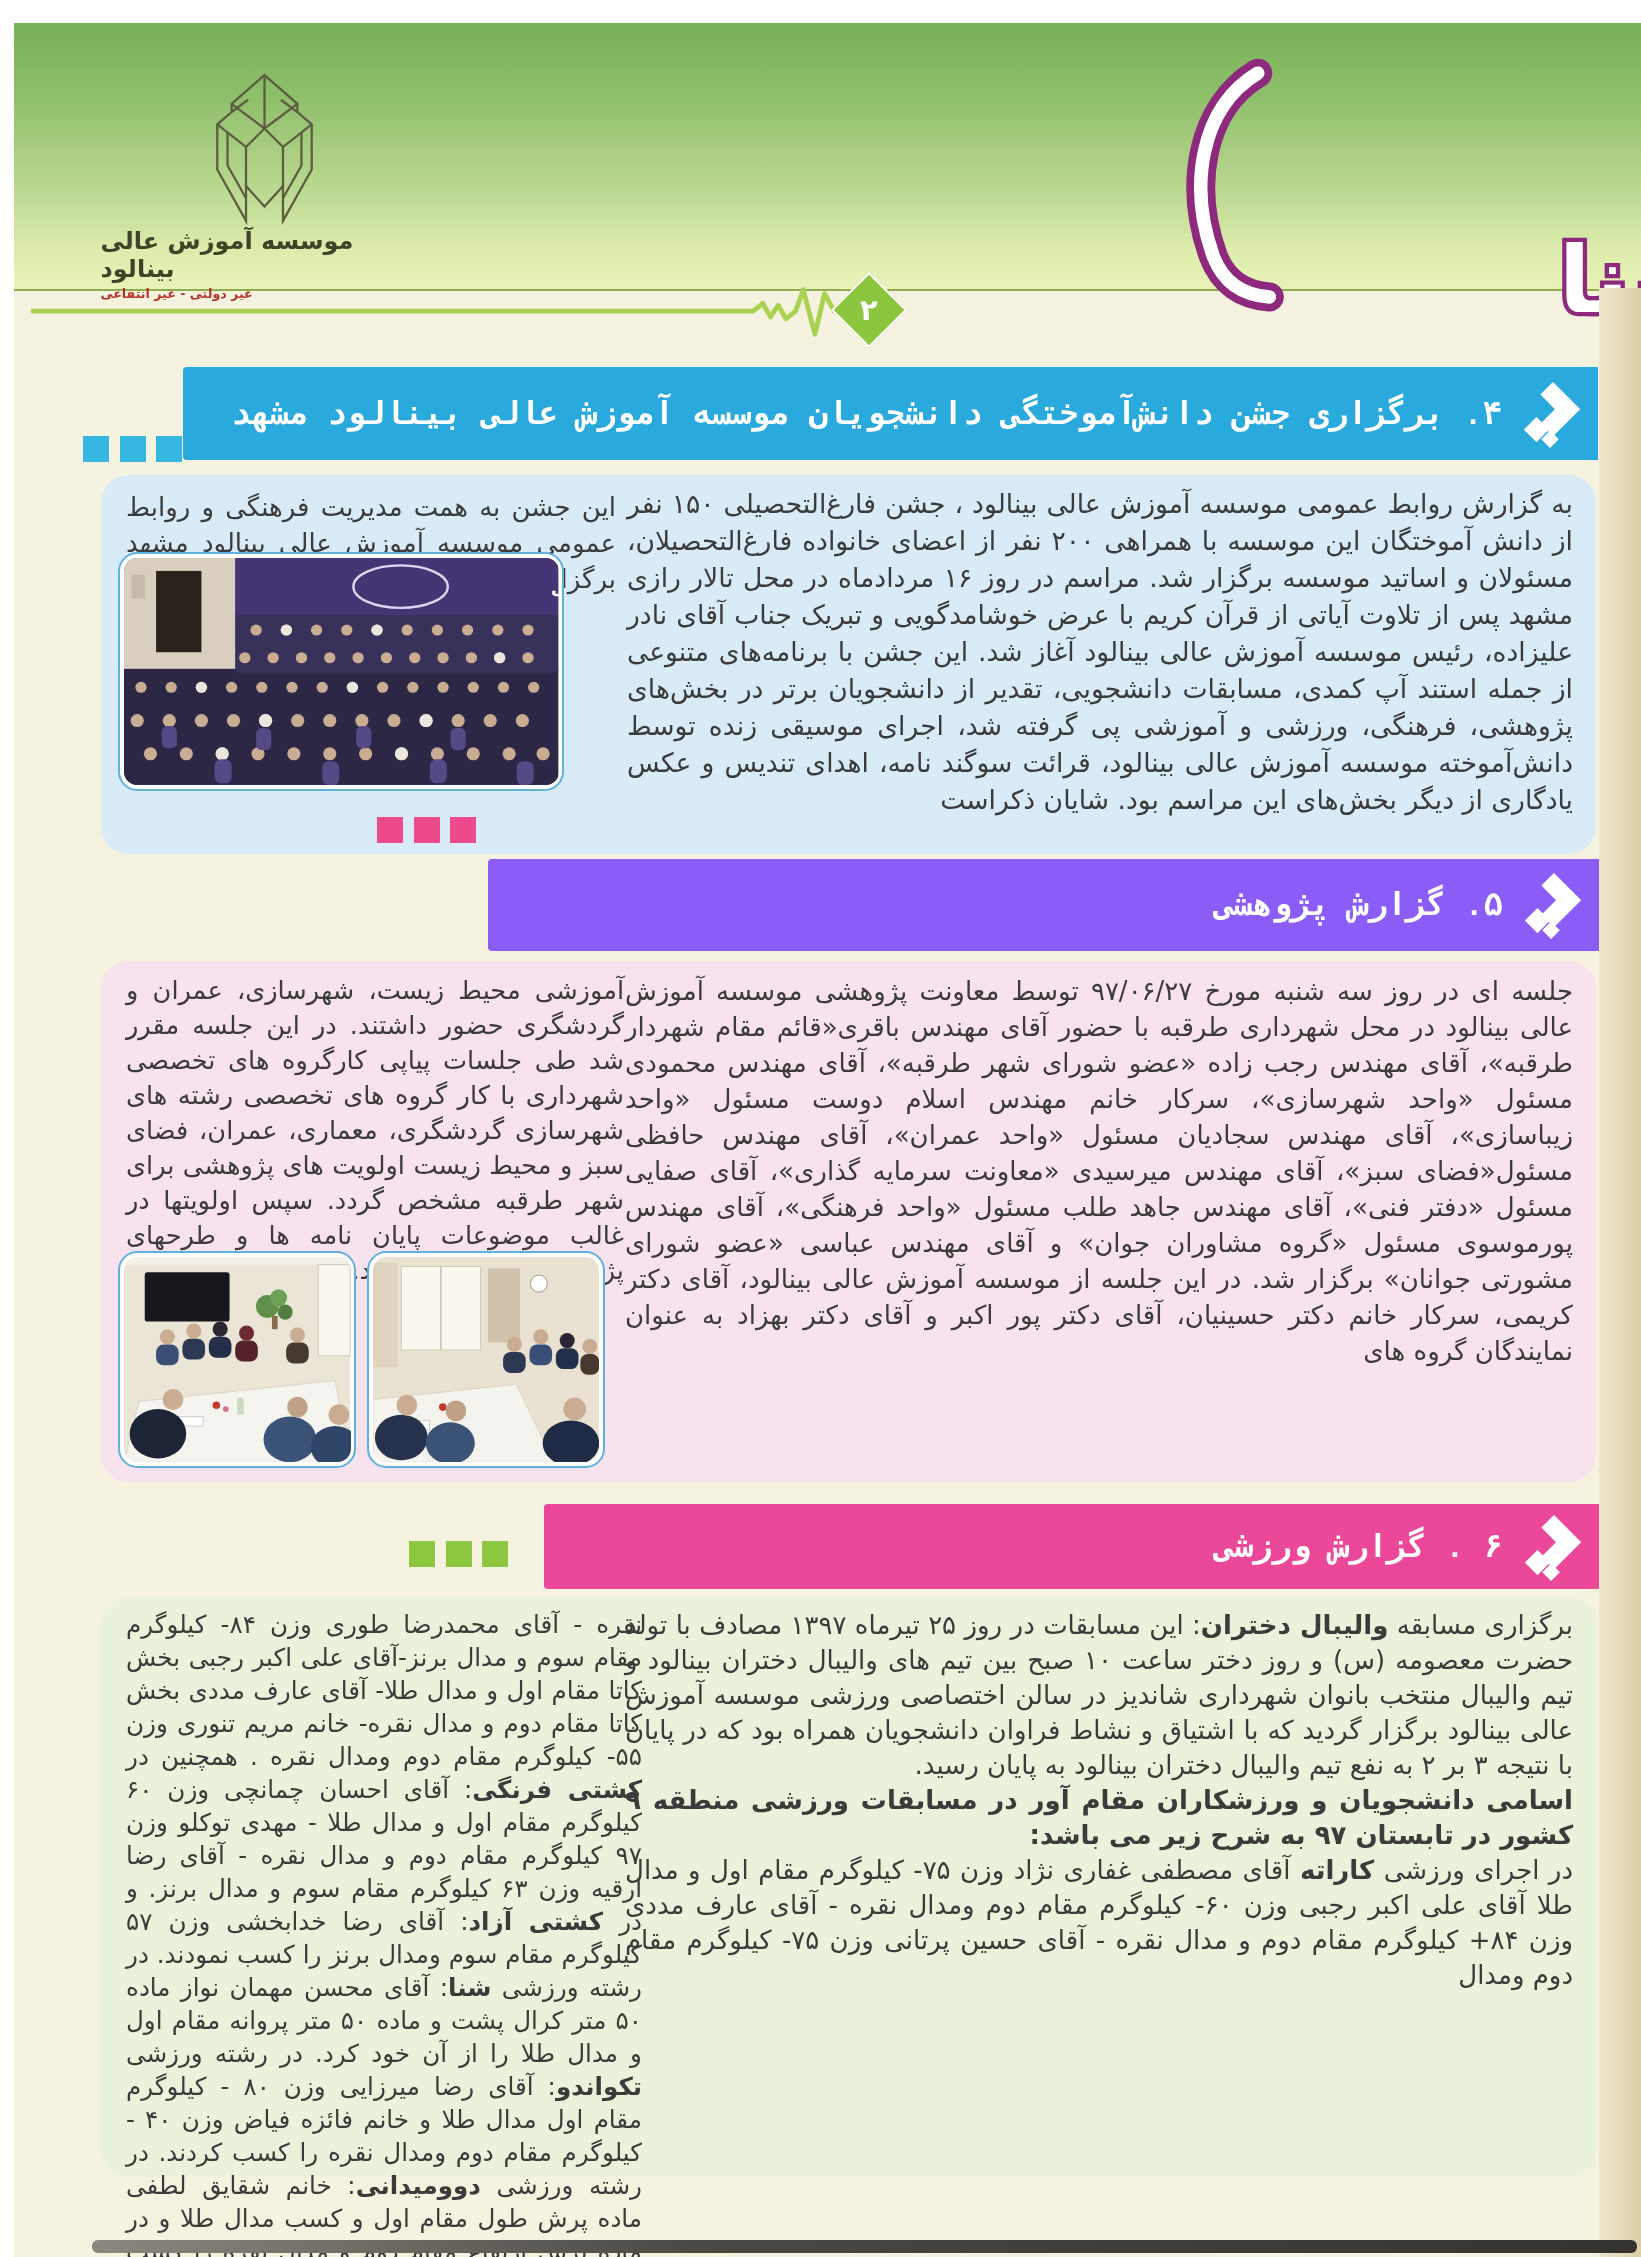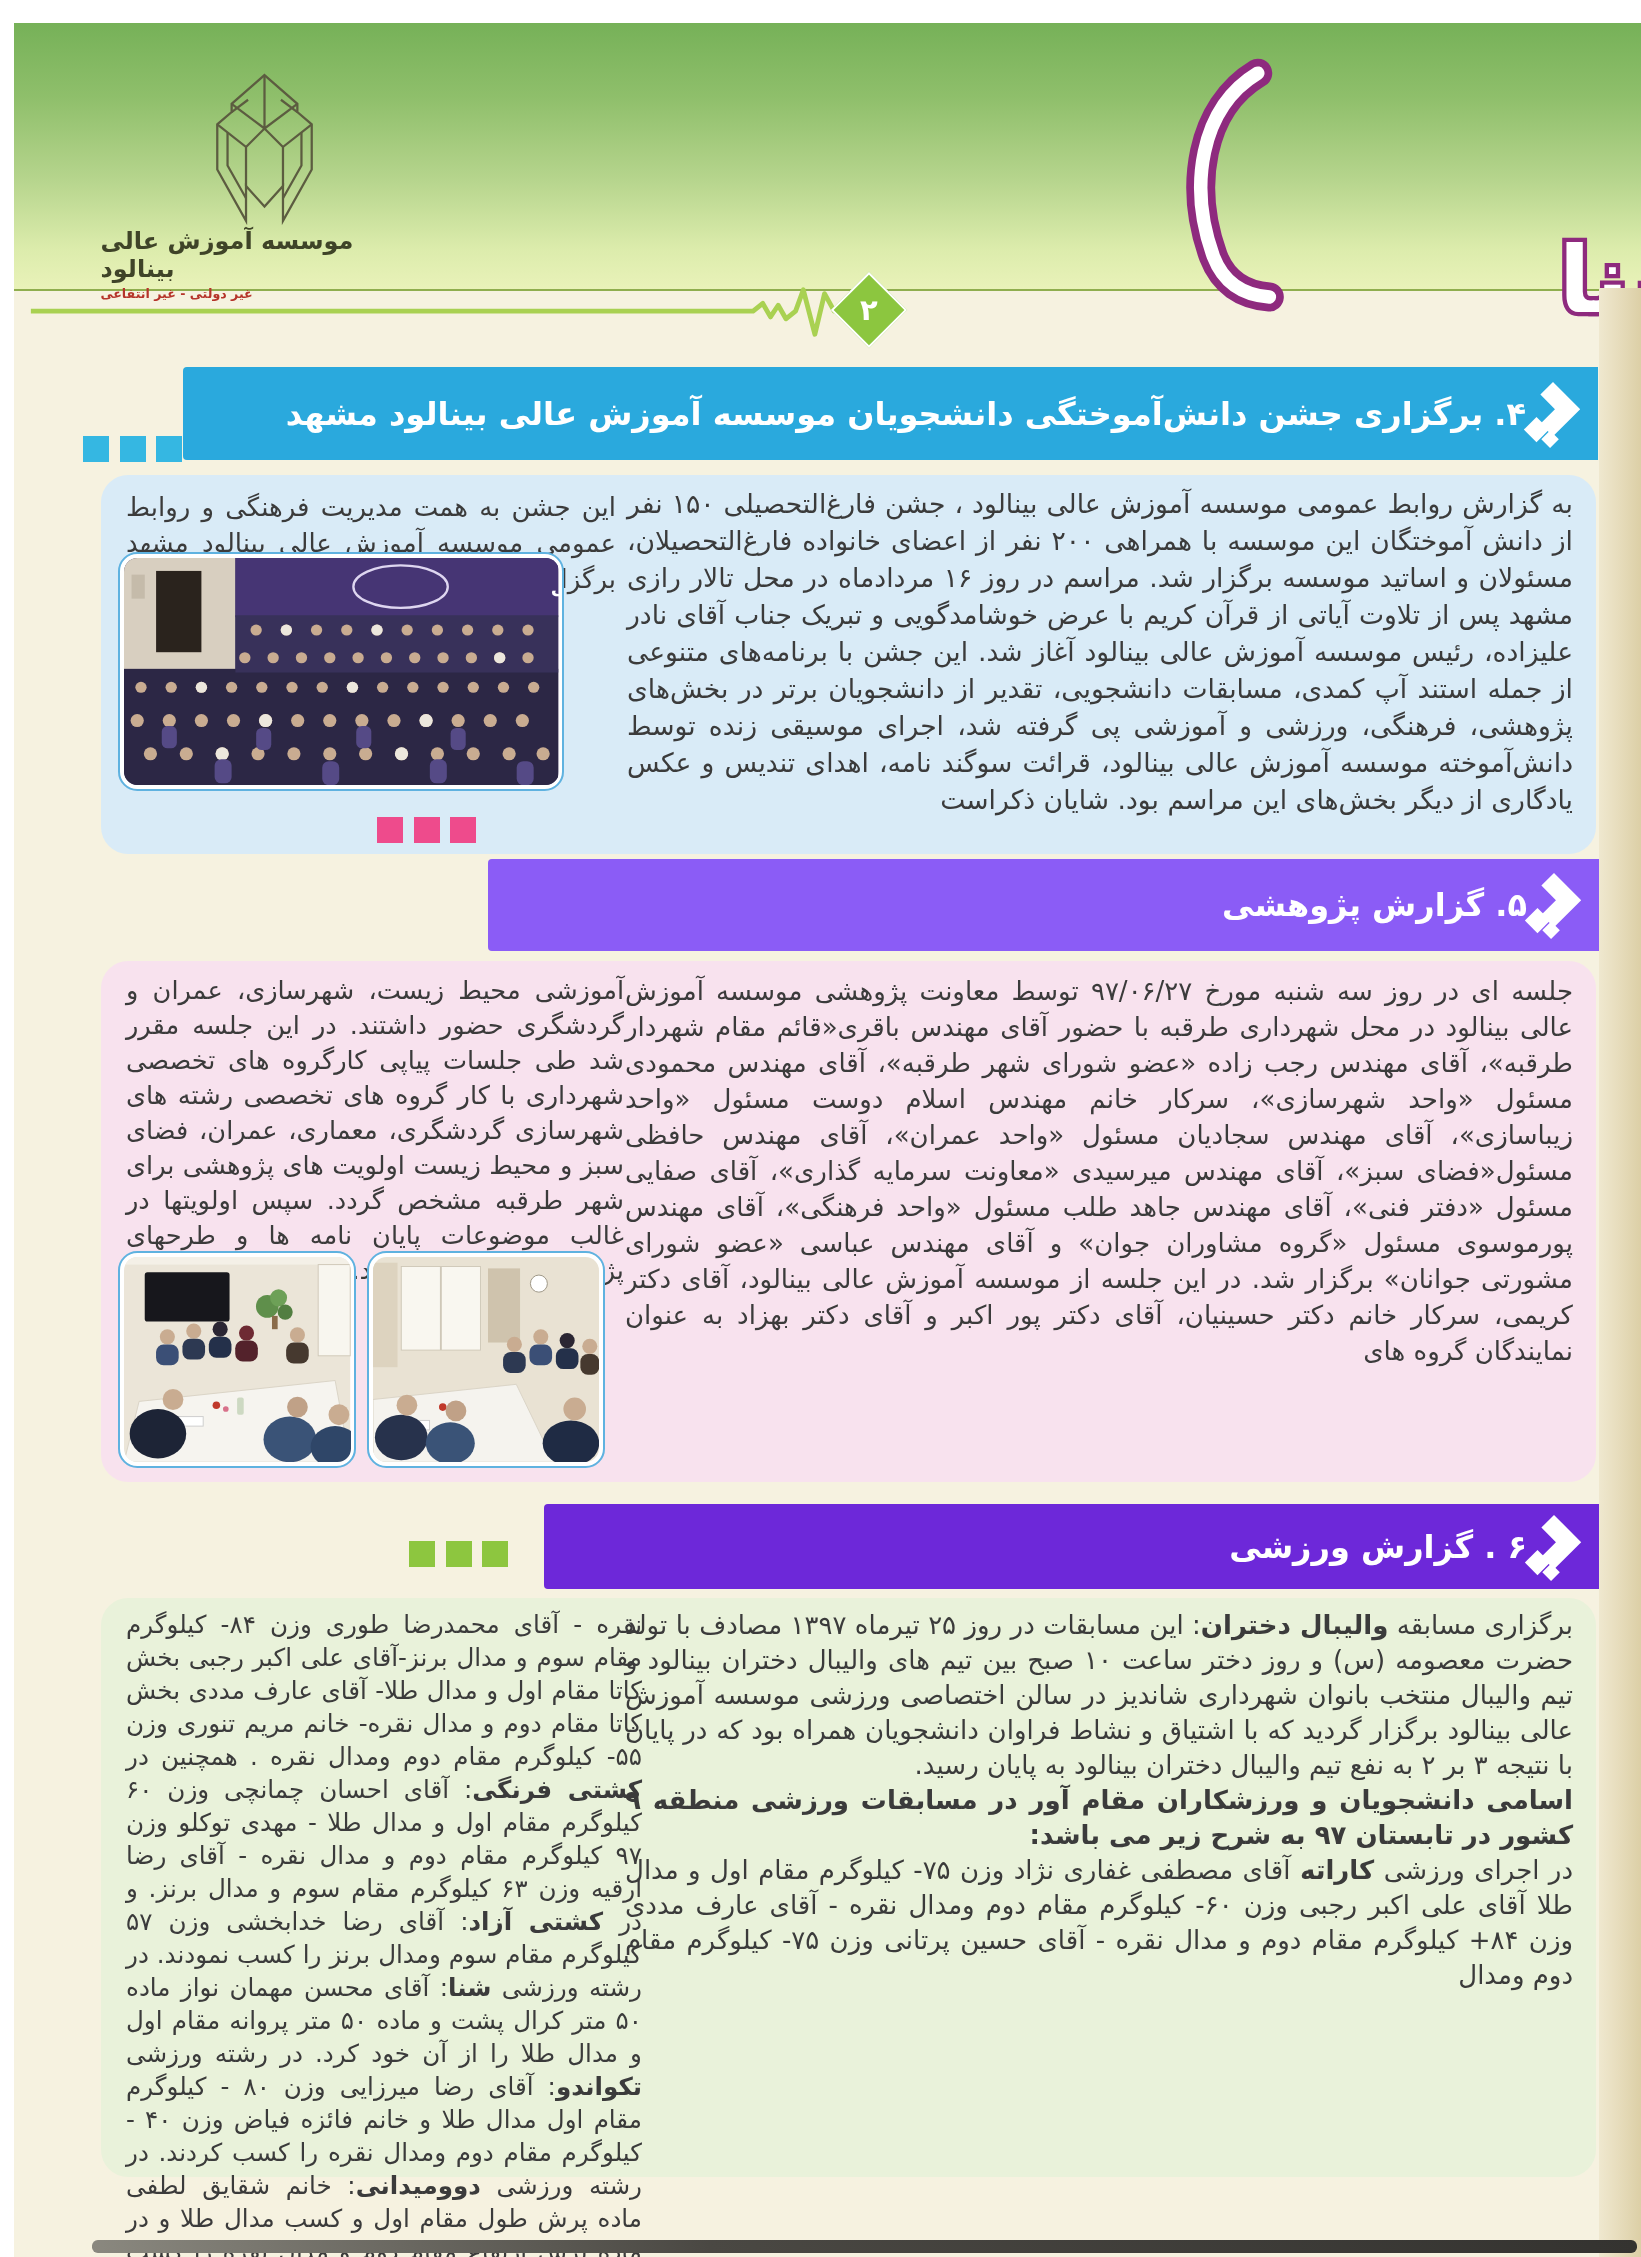--- a/index.html
+++ b/index.html
@@ -22,26 +22,26 @@
   .logo-sub{font-size:12.6px;font-weight:bold;color:#b5342a;direction:rtl;margin-top:2.9px;}
   .callig{left:1043px;top:27px;width:526px;height:301px;overflow:visible;}
   .pulse{left:13.5px;top:261px;width:869px;height:58px;}
   .page-diamond{left:828px;top:260px;width:54px;height:54px;background:#8cc63f;
       border:2.9px solid #ffffff;transform:rotate(45deg);display:flex;
       align-items:center;justify-content:center;box-sizing:border-box;}
   .page-diamond span{transform:rotate(-45deg);color:#ffffff;font-weight:bold;font-size:29px;}
   
   .band{height:93px;display:flex;align-items:center;direction:rtl;color:#fff;
       font-weight:bold;font-size:32px;}
-  .band .band-label{padding-right:72px;white-space:nowrap;}
+  .band .band-label{padding-right:96px;white-space:nowrap;font-family:Liberation Mono, monospace;}
   .band-chevron{position:absolute;left:auto;right:15.4px;top:50%;transform:translateY(-50%);
       width:60px;height:68px;}
   .band-blue{left:183px;top:367px;width:1415px;background:#2aa9dd;border-radius:3.9px 0 0 3.9px;}
   .band-pink{left:488px;top:859px;width:1111px;height:92px;background:#8b5cf6;border-radius:3.9px 0 0 3.9px;}
-  .band-green{left:544px;top:1504px;width:1055px;height:85px;background:#6d28d9;border-radius:3.9px 0 0 3.9px;}
+  .band-green{left:544px;top:1504px;width:1055px;height:85px;background:#ec4899;border-radius:3.9px 0 0 3.9px;}
   .sq-row{display:flex;gap:10.6px;}
   .sq{width:26px;height:26px;}
   .sq-cyan{background:#35b7e2;}
   .sq-pink{background:#ee4b8c;}
   .sq-green{background:#8dc63f;}
   
   .box{border-radius:27px;}
   .box-blue{left:101px;top:475px;width:1495px;height:379px;background:#d9ebf7;}
   .box-pink{left:101px;top:961px;width:1495px;height:521px;background:#f8e2ee;}
   .box-green{left:101px;top:1598px;width:1495px;height:579px;background:#e9f2da;}

